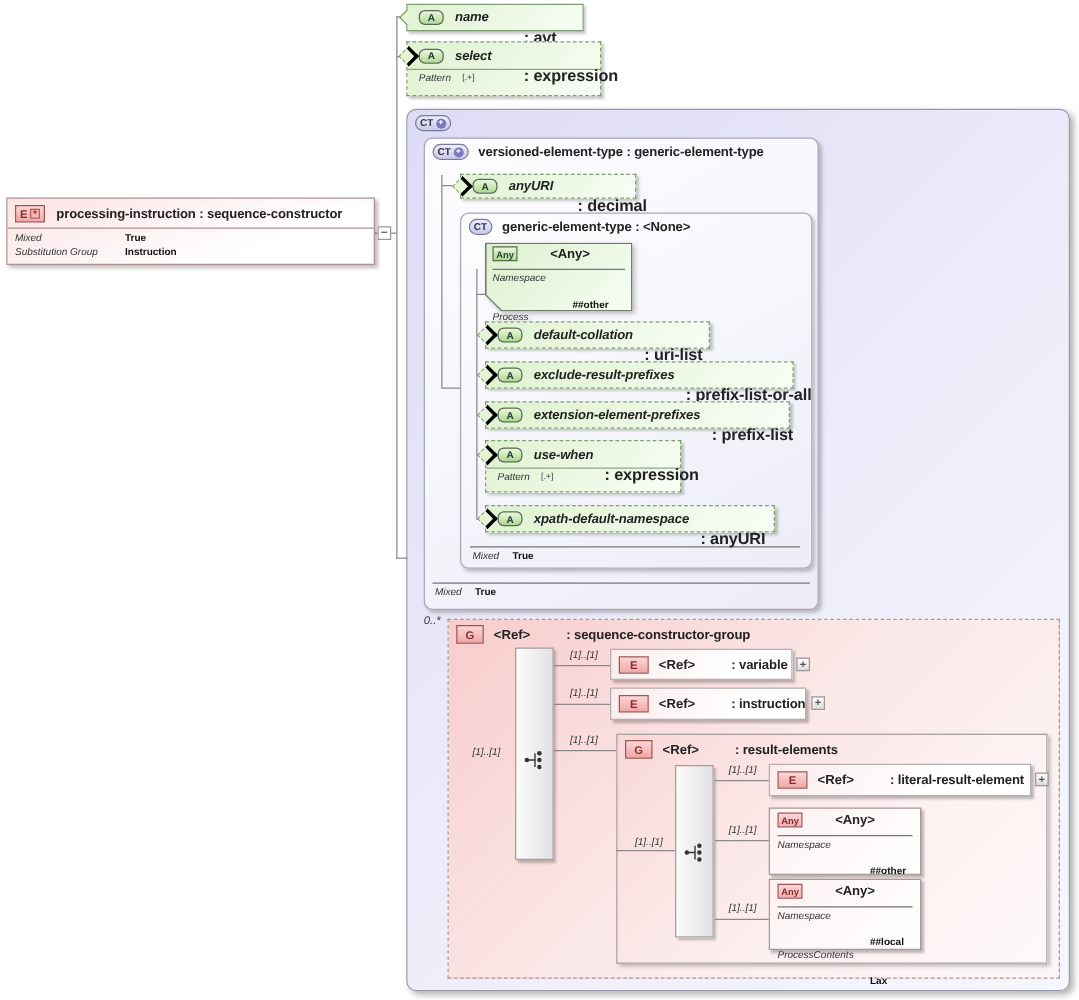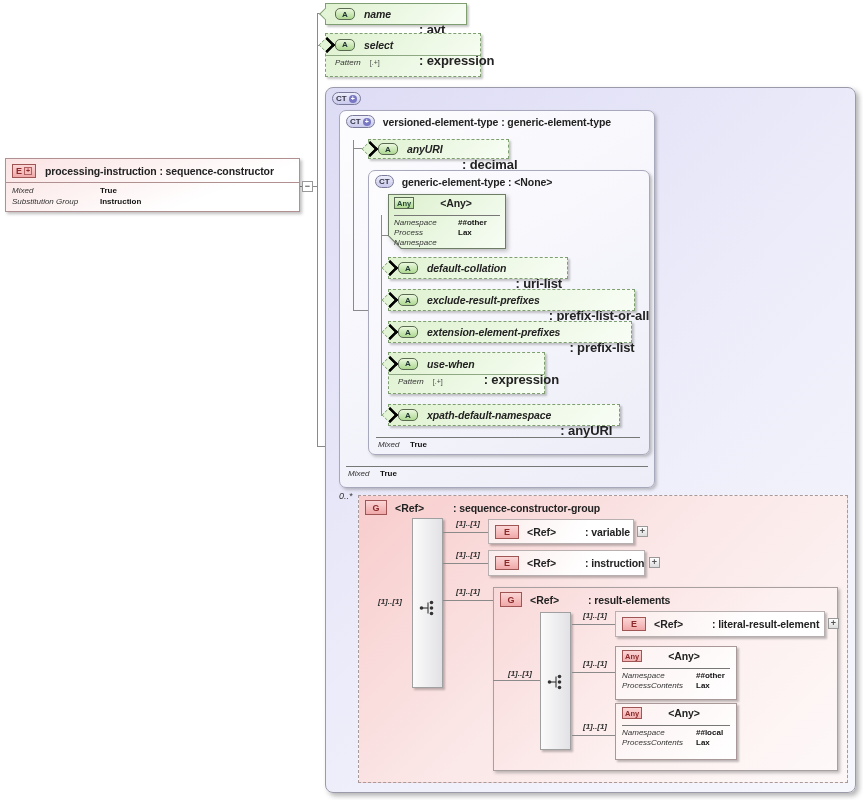--- a/index.html
+++ b/index.html
@@ -4,21 +4,21 @@
 <style>
   html,body{margin:0;padding:0;background:#fff;}
   #canvas{position:relative;width:863px;height:800px;background:#fff;overflow:hidden;
           font-family:"Liberation Sans",sans-serif;box-sizing:border-box;}
   #canvas *{box-sizing:border-box;}
 
   .line{position:absolute;background:#8a8a8a;}
   .hline{height:1px;}
   .vline{width:1px;}
 
-  .card{position:absolute;font-style:italic;font-weight:bold;font-size:8px;color:#333;white-space:nowrap;}
+  .card{position:absolute;font-style:italic;font-weight:normal;font-size:8px;color:#333;white-space:nowrap;}
   .occ{position:absolute;font-style:italic;font-size:9px;color:#333;white-space:nowrap;}
 
   
   .box{position:absolute;border:1px solid #b09090;background:linear-gradient(160deg,#fbe3e3,#ffffff 70%);
        box-shadow:2px 2px 3px rgba(0,0,0,.25);}
   .ebox-head{display:flex;align-items:center;gap:9px;height:23px;padding:0 6px;white-space:nowrap;}
   .title{font-weight:bold;font-size:10.5px;color:#222;letter-spacing:-.1px;}
   .props{border-top:1px solid #b09090;padding:2px 6px 0 6px;}
   .prow{display:flex;font-size:8px;line-height:11px;}
   .plab{font-style:italic;color:#333;width:88px;flex:none;}
@@ -55,21 +55,21 @@
   .anyg .bd{position:absolute;inset:0;background:#6d7d66;
             clip-path:polygon(0 0,100% 0,100% 100%,13px 100%,0 calc(100% - 13px));}
   .anyg .in{position:absolute;inset:1px;background:linear-gradient(135deg,#dcf0cd,#f7fdf4);
             clip-path:polygon(0 0,100% 0,100% 100%,12.5px 100%,0 calc(100% - 12.5px));}
   .anyg .ct2{position:absolute;inset:0;padding:3px 6px;}
 
   .any-head{display:flex;gap:26px;height:16px;white-space:nowrap;}
   .kvsep{border-top:1px solid #777;margin:2px 0 2px 0;}
   .kvrow{display:flex;font-size:8px;line-height:10px;}
   .kvk{font-style:italic;color:#333;flex:none;}
-  .kvv{font-weight:bold;color:#111;}
+  .kvv{font-weight:bold;color:#111;margin-top:21px;}
 
   
   .grp{position:absolute;border:1px dashed #a89a9a;
        background:linear-gradient(135deg,#f8cccc,#fbe7e7 45%,#fdf6f6 90%);}
   .grp2{position:absolute;border:1px solid #a8a0a0;
         background:linear-gradient(135deg,#f9d8d8,#fdf0f0 55%,#fef8f8);
         box-shadow:2px 2px 3px rgba(90,90,90,.4);}
   .grp-head{display:flex;align-items:center;gap:8px;padding:4px 6px;white-space:nowrap;}
   .refname{font-weight:bold;font-size:10.5px;color:#222;min-width:50px;}
   .reftype{font-weight:bold;font-size:10.5px;color:#222;letter-spacing:-.1px;}

